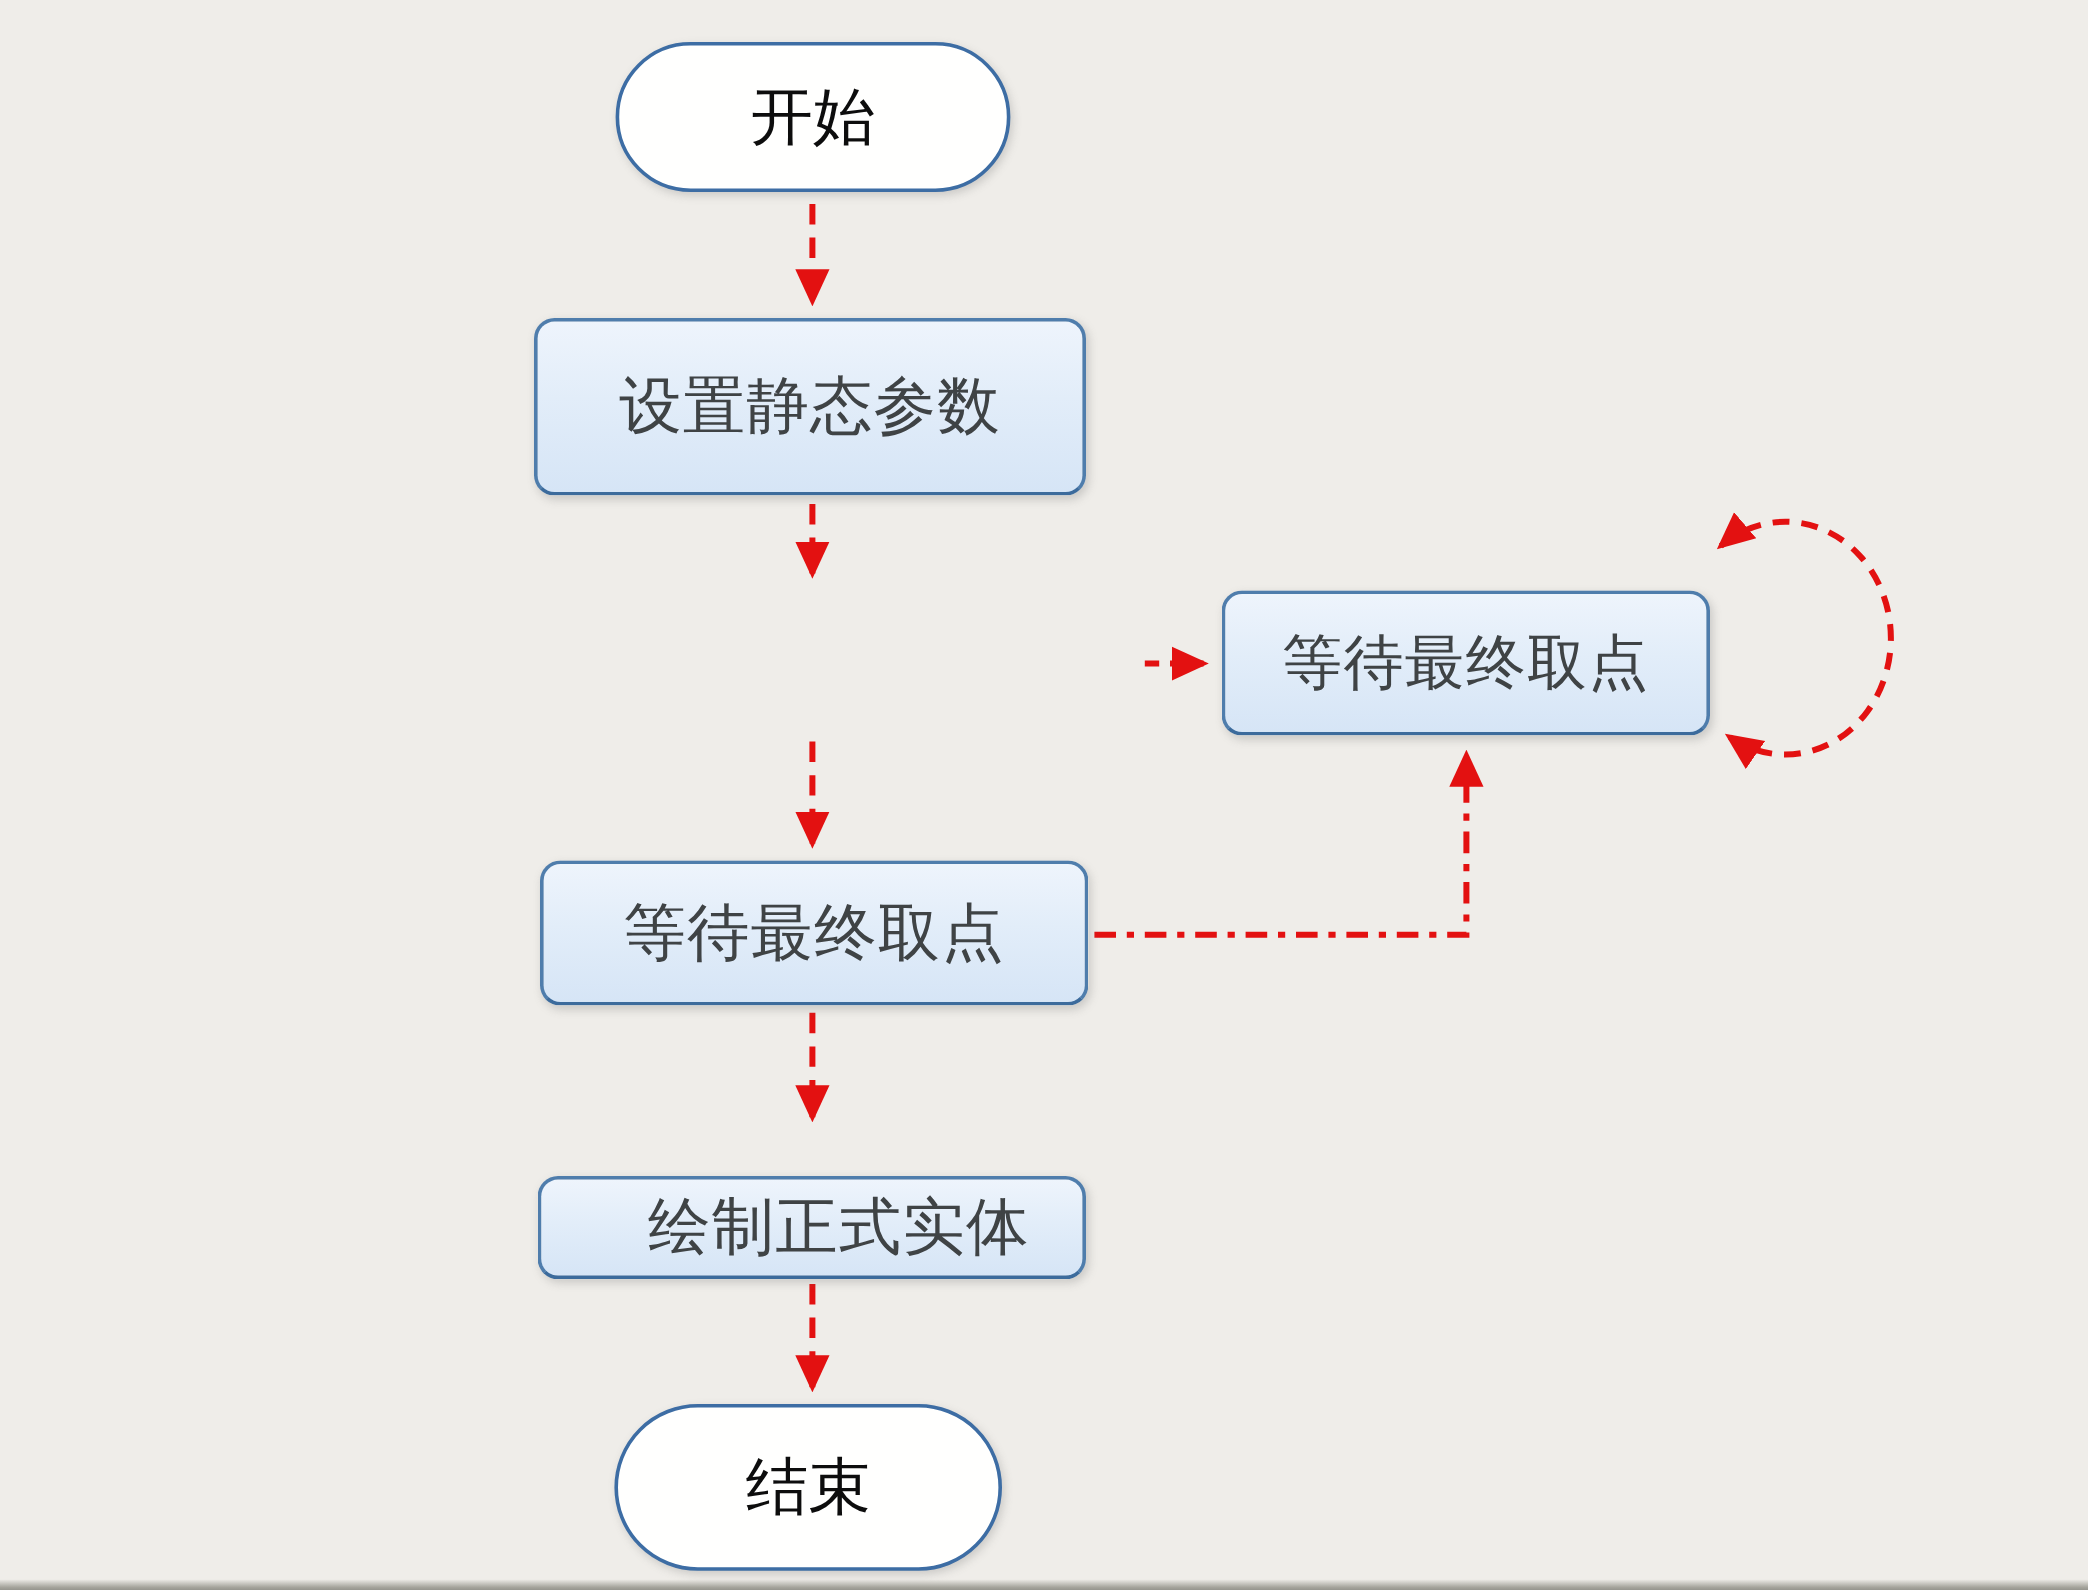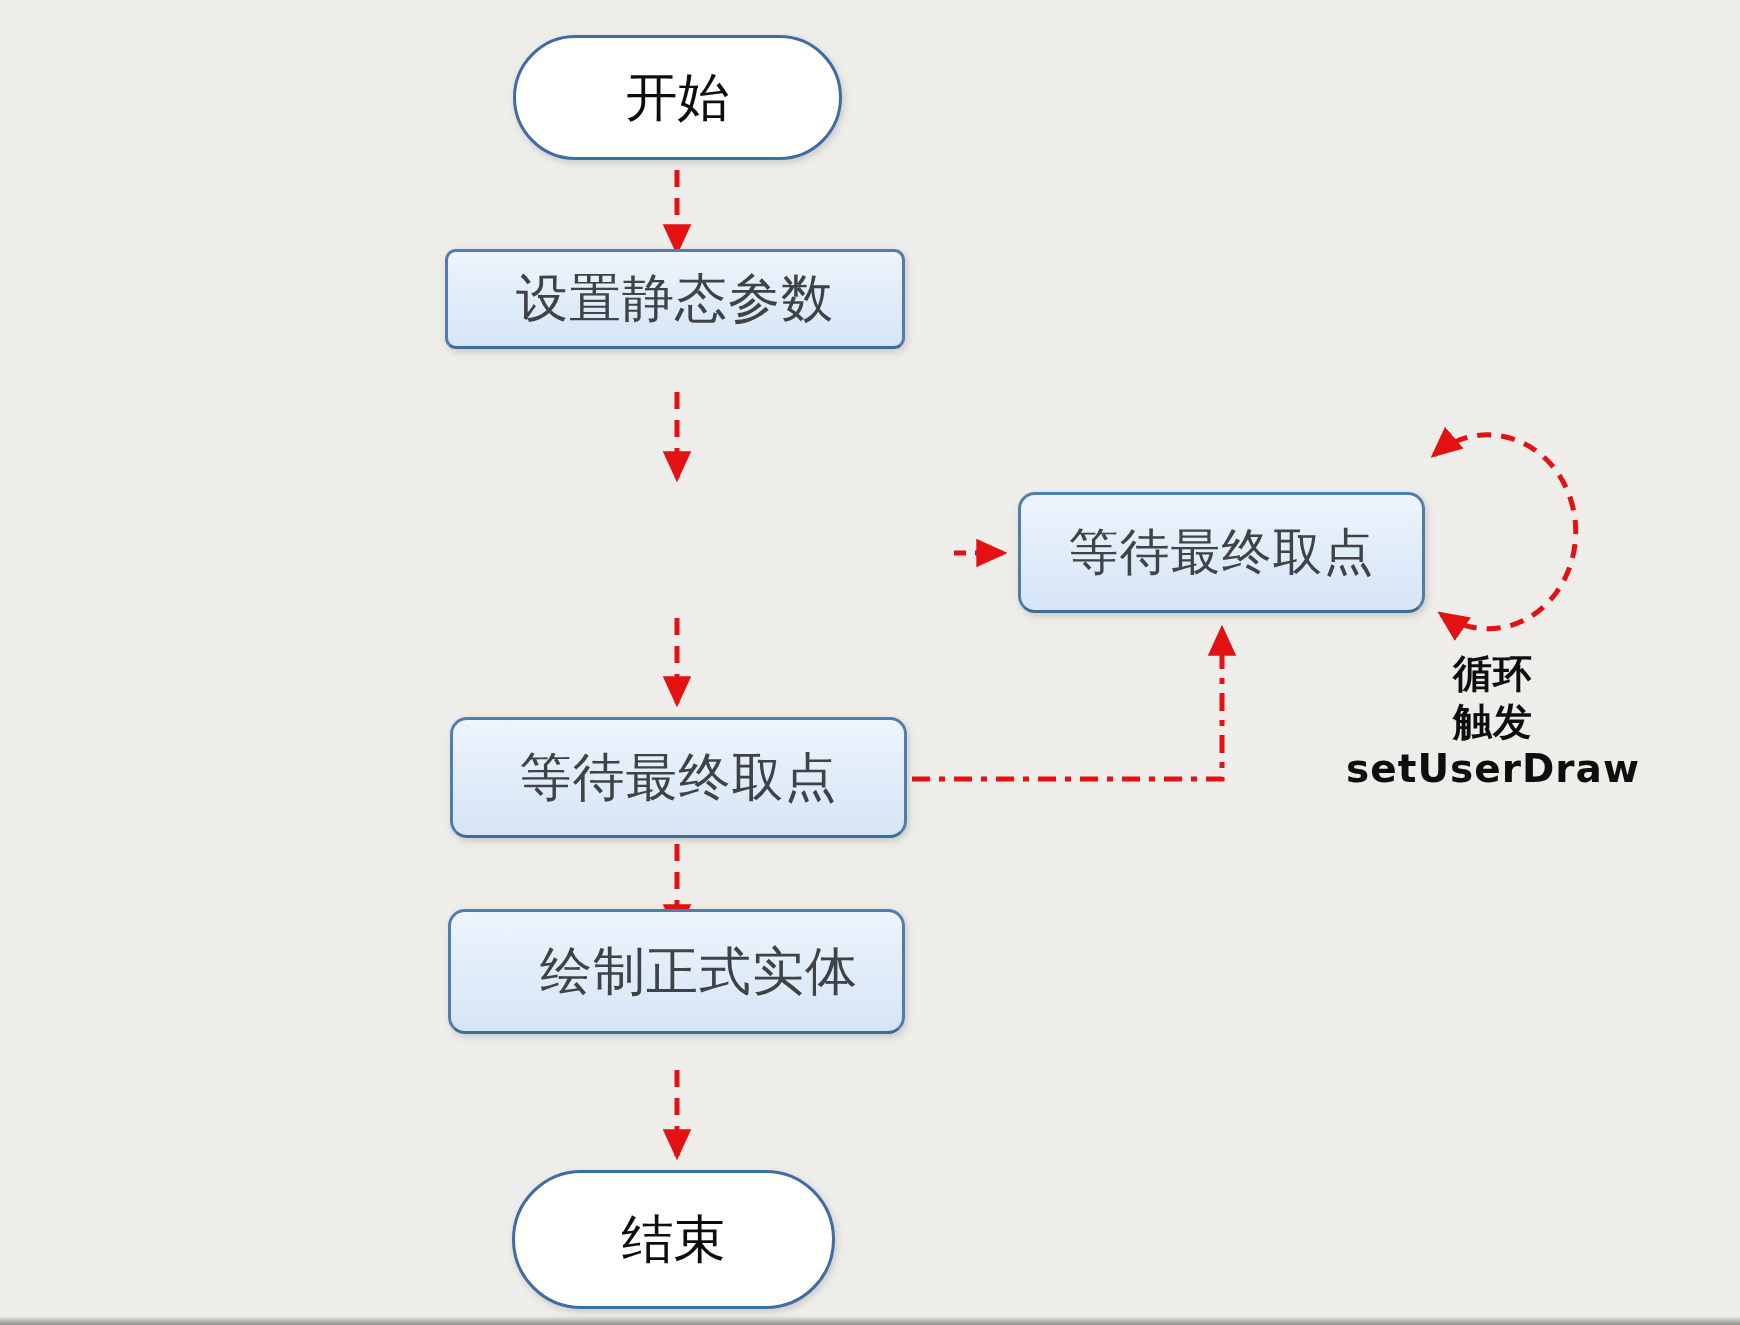--- a/index.html
+++ b/index.html
@@ -26,25 +26,25 @@
   .process{
     background:linear-gradient(180deg,#eef4fc 0%,#e2edf9 45%,#d6e5f6 100%);
     border:3px solid #4f7dac;
     border-bottom-color:#3c6b9c;
     border-radius:17px;
     color:#3f4345;font-weight:500;font-size:52px;
     box-shadow:2px 3px 7px rgba(110,110,110,.28);
     letter-spacing:1px;
   }
   #node-start      {left:513px; top:35px;   width:329px; height:125px;}
-  #node-set-static {left:445px; top:249px;  width:460px; height:100px;border-radius:11px;}
+  #node-set-static {left:445px; top:265px;  width:460px; height:148px;}
   #node-set-callback{left:403px;top:492px;  width:544px; height:120px; font-size:46px; letter-spacing:0;}
   #node-wait-right {left:1018px;top:492px;  width:407px; height:121px; font-size:50px;}
   #node-wait-main  {left:450px; top:717px;  width:457px; height:121px;}
-  #node-draw-entity{left:448px; top:909px;  width:457px; height:125px;padding-left:45px;}
+  #node-draw-entity{left:448px; top:980px;  width:457px; height:86px;padding-left:45px;}
   #node-end        {left:512px; top:1170px; width:323px; height:139px;}
 
   
   #loop-label{
     position:absolute;left:1318px;top:650px;width:350px;
     text-align:center;color:#0e0e0e;font-weight:bold;
     font-size:39px;line-height:1.22;letter-spacing:1px;
   }
 
   
@@ -89,19 +89,15 @@
 
 
   <div class="node process" id="node-wait-right">等待最终取点</div>
 
   <div class="node process" id="node-wait-main">等待最终取点</div>
 
   <div class="node process" id="node-draw-entity">绘制正式实体</div>
 
   <div class="node terminal" id="node-end">结束</div>
 
-  <div id="loop-label">
-    <div>循环</div>
-    <div>触发setUserDraw</div>
-  </div>
 
   <div id="bottom-strip"></div>
 </div>
 
 </body></html>

